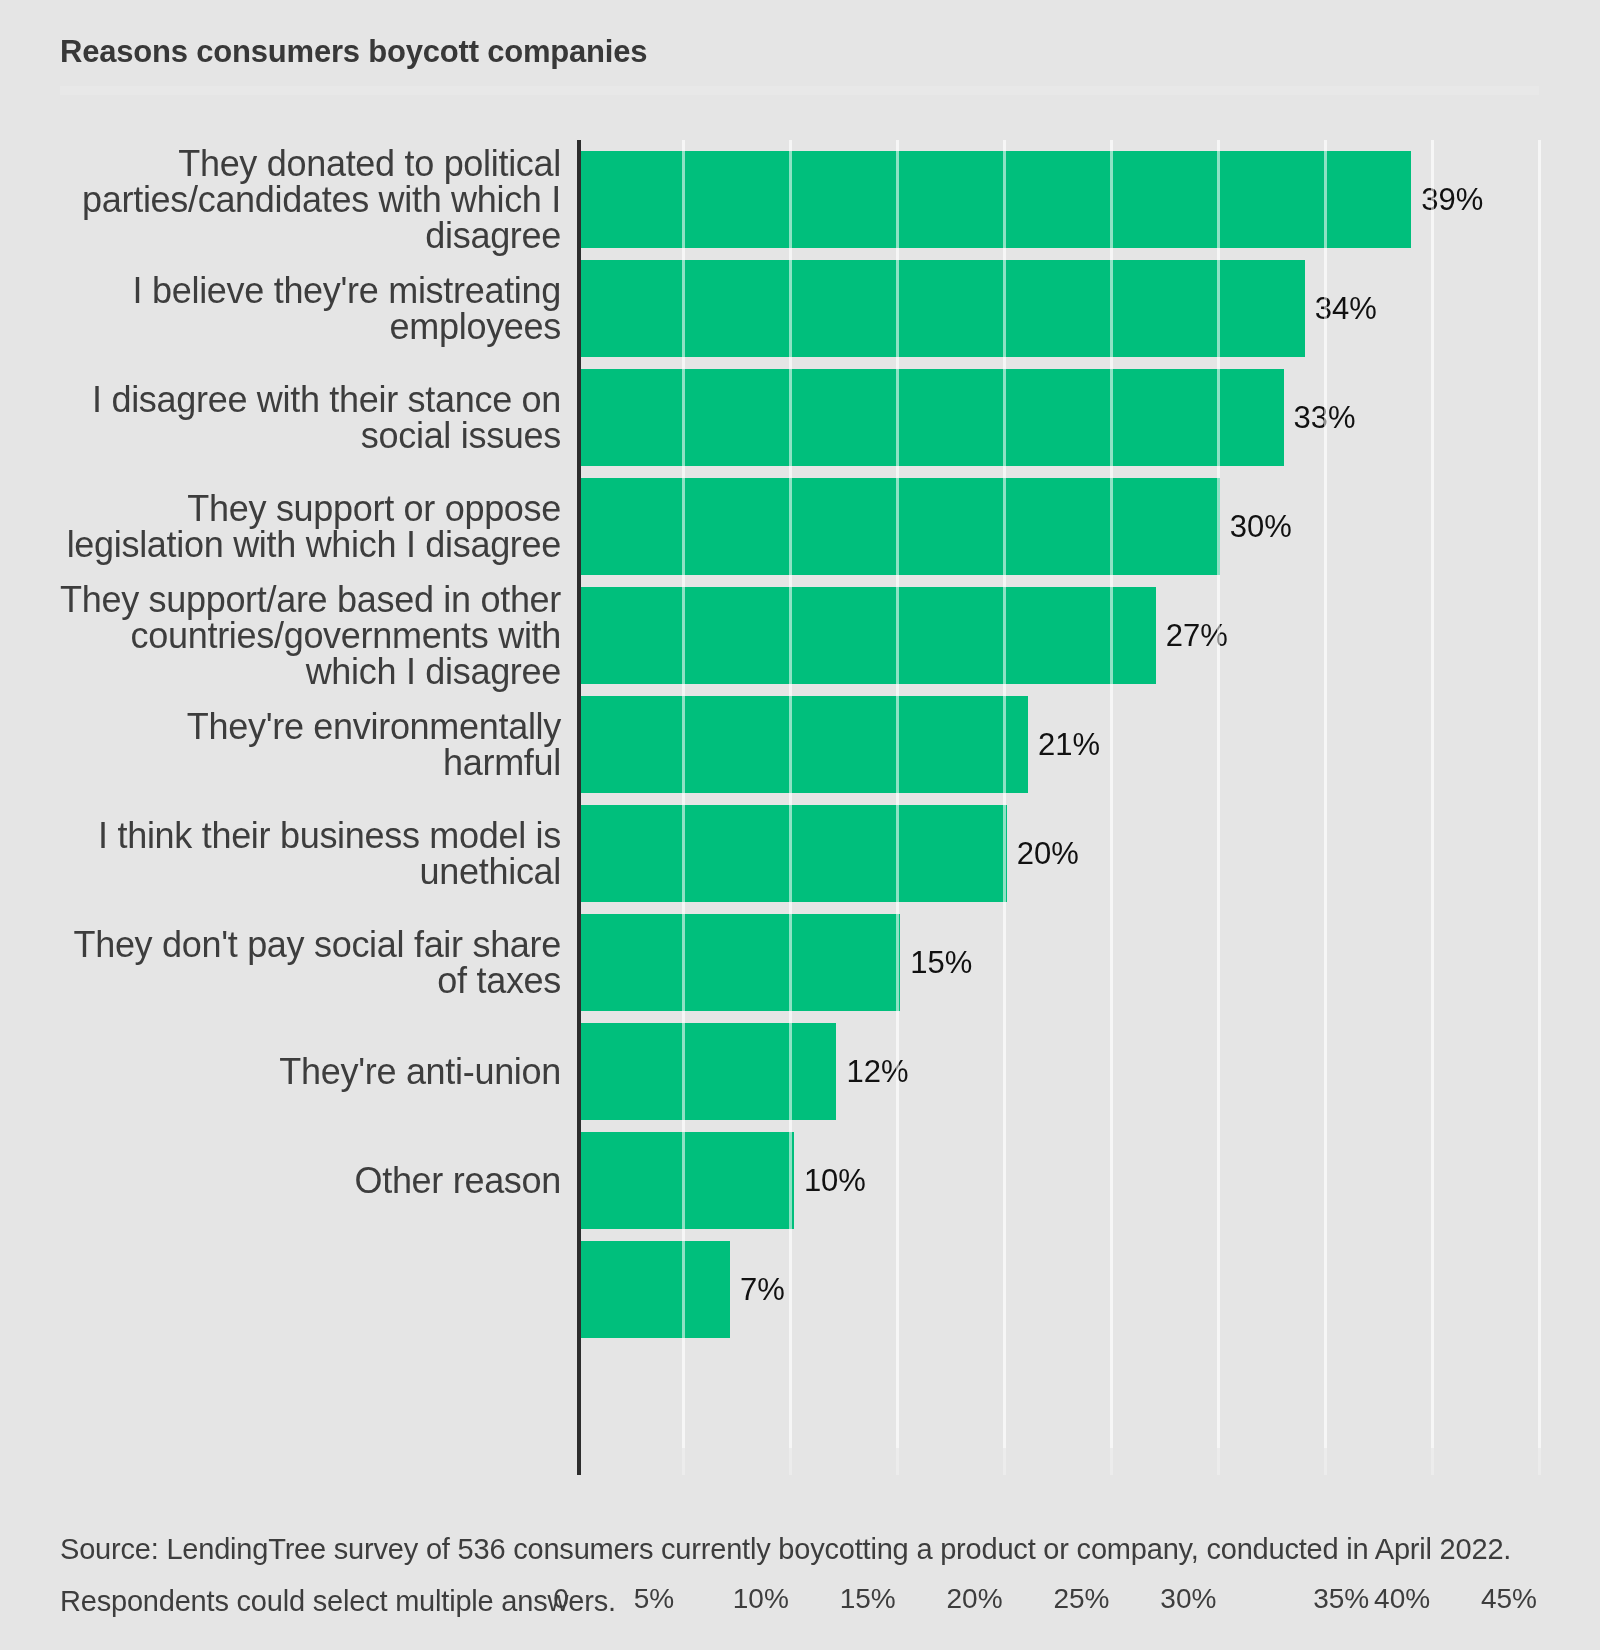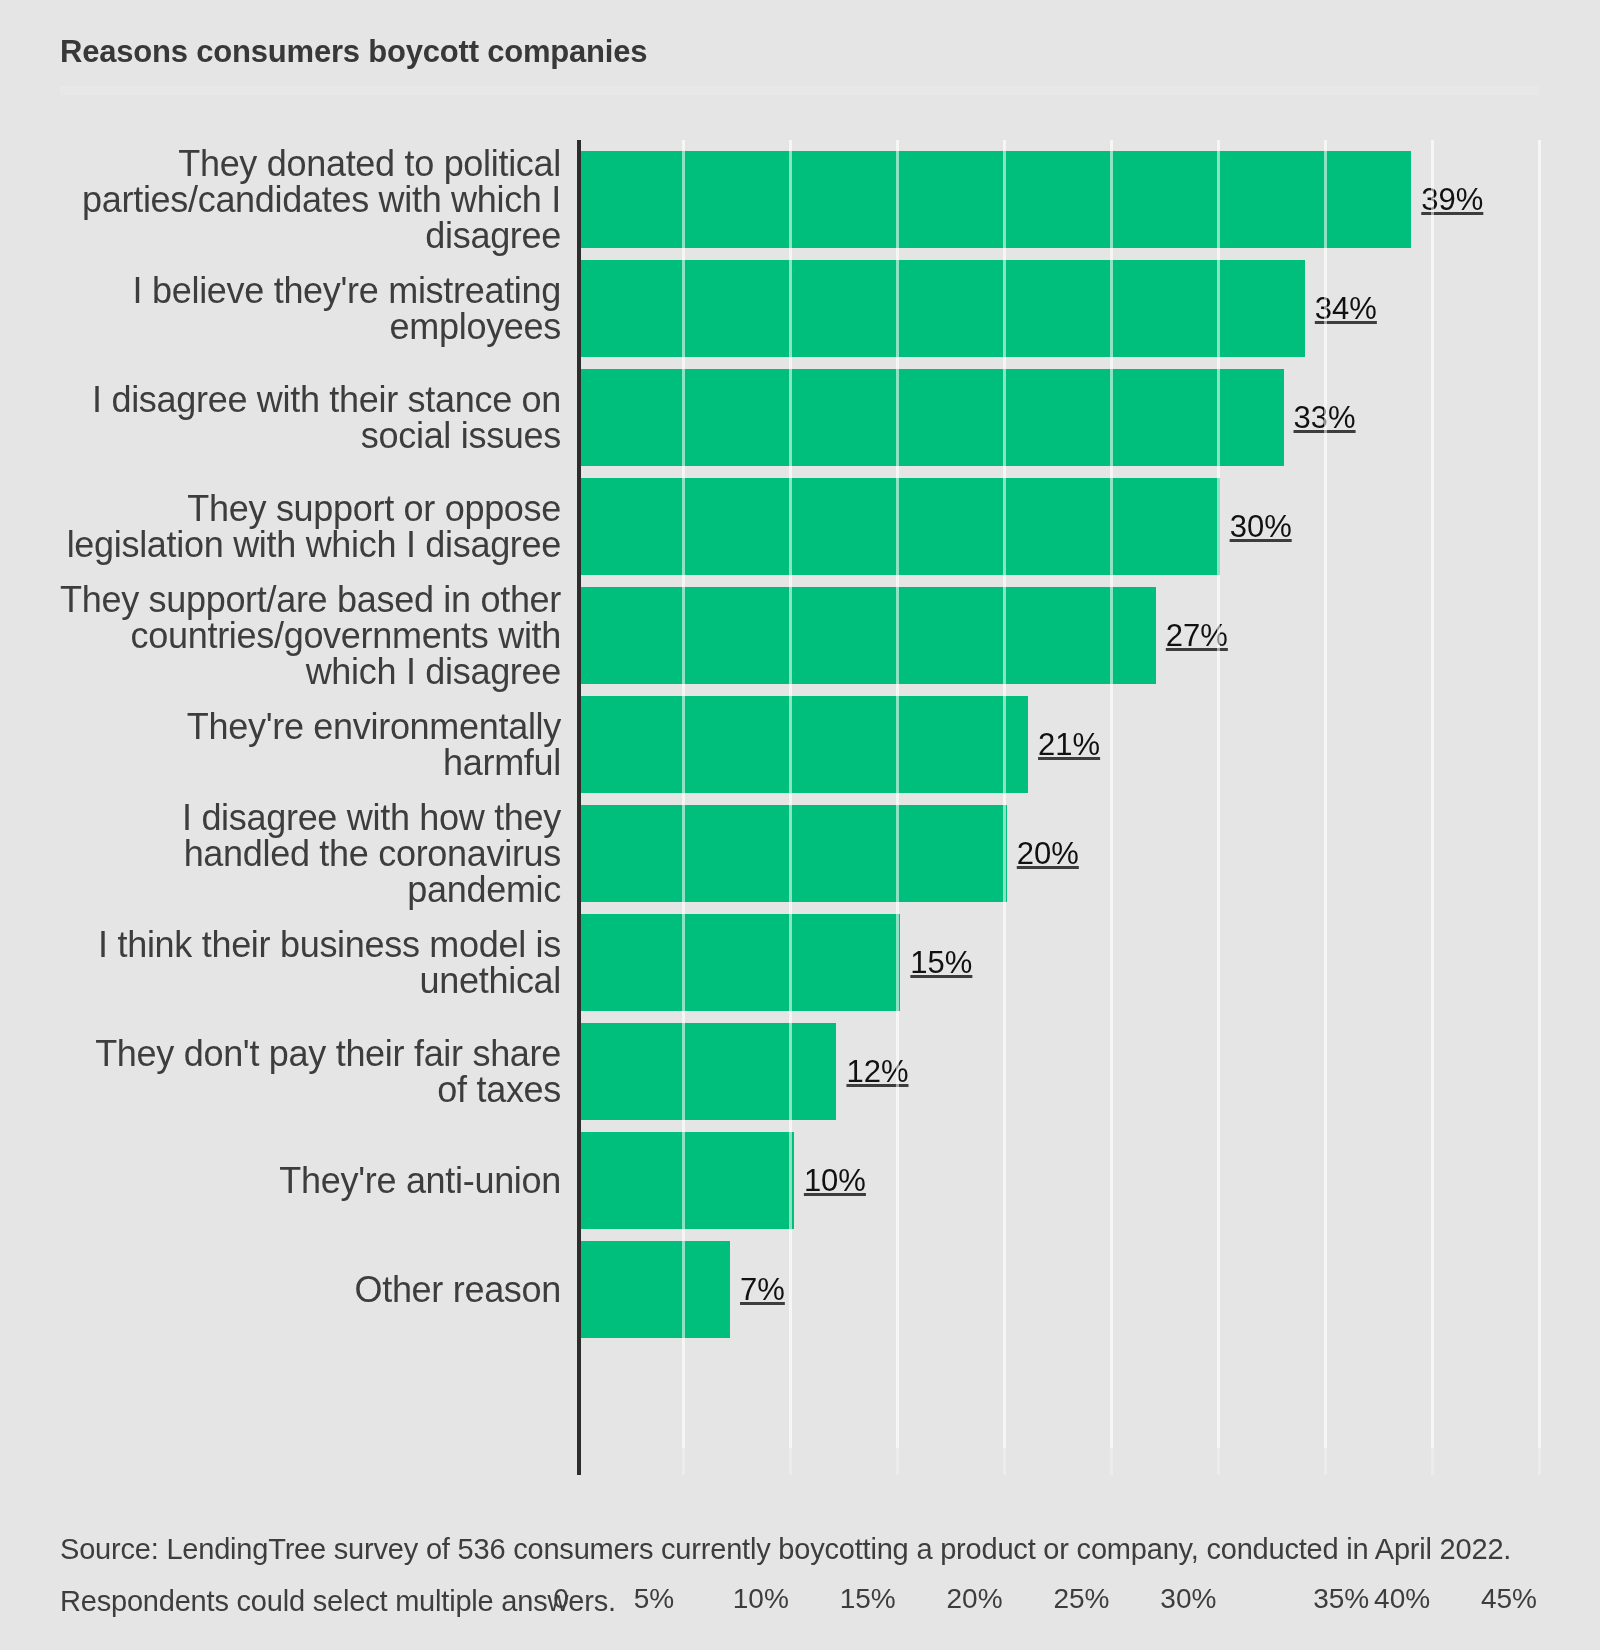--- a/index.html
+++ b/index.html
@@ -43,21 +43,21 @@
   }
   .gridline-bg {
     position:absolute; top:0; height:1335px; width:3px;
     background:#ececec; z-index:0;
   }
   .gridline-fg {
     position:absolute; top:0; height:1308px; width:3px;
     background:rgba(255,255,255,0.55); z-index:2;
   }
   .bars-col { position:absolute; left:4px; top:11px; right:0; z-index:1; }
-  .bar-row { height:97px; margin-bottom:12px; display:flex; align-items:center;text-decoration:underline; }
+  .bar-row { height:97px; margin-bottom:12px; display:flex; align-items:center; }
   .bar { height:97px; flex:0 0 auto; }
   .value-label {
     margin-left:10px; font-size:31px; color:#111111; white-space:nowrap;
   }
 
   
   .x-axis { position:absolute; left:517px; top:1443px; width:962px; height:40px; }
   .tick-label {
     position:absolute; top:0; transform:translateX(-50%);
     font-size:28px; color:#3d3d3d; white-space:nowrap;
@@ -78,23 +78,22 @@
   <div class="title-divider"></div>
 
   <div class="chart">
     <div class="labels-col">
         <div class="label-row">They donated to political parties/candidates with which I disagree</div>
         <div class="label-row">I believe they're mistreating employees</div>
         <div class="label-row">I disagree with their stance on social issues</div>
         <div class="label-row">They support or oppose legislation with which I disagree</div>
         <div class="label-row">They support/are based in other countries/governments with which I disagree</div>
         <div class="label-row">They're environmentally harmful</div>
-        <div class="label-row">I disagree with how they handled the coronavirus pandemic</div>
         <div class="label-row">I think their business model is unethical</div>
-        <div class="label-row">They don't pay their fair share of taxes</div>
+        <div class="label-row">They don't pay social fair share of taxes</div>
         <div class="label-row">They're anti-union</div>
         <div class="label-row">Other reason</div>
       </div>
     <div class="plot-area">
       <div class="axis-line"></div>
     <div class="gridline-bg" style="left: calc(11.1111% - 1.5px);"></div>
         <div class="gridline-bg" style="left: calc(22.2222% - 1.5px);"></div>
         <div class="gridline-bg" style="left: calc(33.3333% - 1.5px);"></div>
         <div class="gridline-bg" style="left: calc(44.4444% - 1.5px);"></div>
         <div class="gridline-bg" style="left: calc(55.5556% - 1.5px);"></div>

